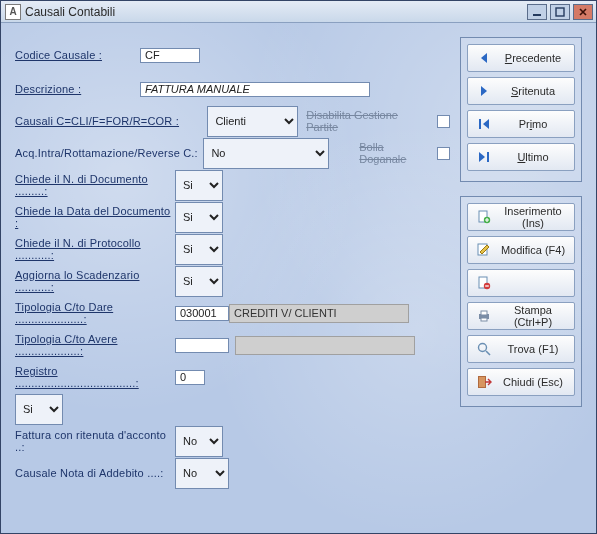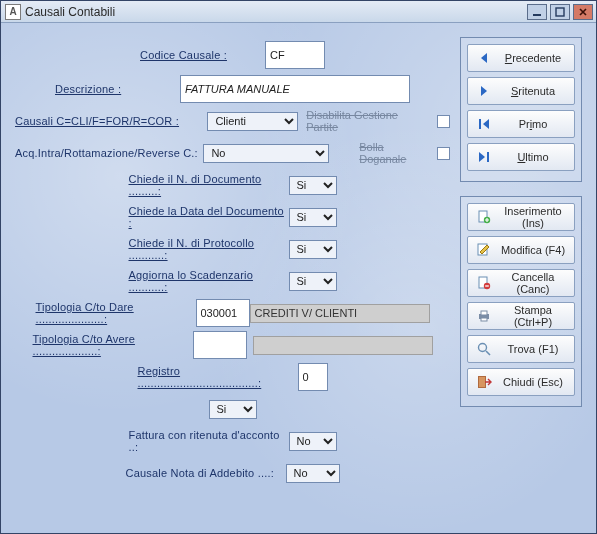--- a/index.html
+++ b/index.html
@@ -68,44 +68,43 @@
   }
 
   .form-area {
     flex: 1;
     position: relative;
   }
   .row {
     display: flex;
     align-items: center;
     height: 32px;
-    justify-content: center;
   }
   .row.tall { height: 36px; }
   .row .label {
     width: 160px;
     color: #1e356a;
     letter-spacing: .2px;
     cursor: pointer;
     text-decoration: underline;
   }
   .row .label.noul { text-decoration: none; cursor: default; }
   .row .label.w195 { width: 195px; }
   .row .label.w125 { width: 125px; }
 
   .field {
-    height: 28px;
+    height: 15px;
     background: #fff;
     border: 1px solid #738bb0;
     padding: 2px 4px;
     font-size: 11px;
     color: #222;
   }
   .combo {
-    height: 19px;
+    height: 31px;
     border: 1px solid #738bb0;
     background: #eef2f9;
     font-size: 11px;
     padding: 0 3px;
     color: #222;
   }
   .readout {
     height: 19px;
     background: #cfcfcf;
     border: 1px solid #a0a0a0;
@@ -333,21 +332,20 @@
           <span class="txt">Modifica (F4)</span>
         </div>
         <div class="sidebtn">
           <span class="ic">
               <svg viewBox="0 0 16 16">
                 <rect x="3" y="2" width="8" height="11" fill="#fff" stroke="#6a8fb3"></rect>
                 <circle cx="11" cy="11" r="3.2" fill="#d23c3c"></circle>
                 <path d="M9.2 11 h3.6" stroke="#fff" stroke-width="1.3"></path>
               </svg>
             </span>
-          <span class="txt">Cancella (Canc)</span>
         </div>
         <div class="sidebtn">
           <span class="ic">
               <svg viewBox="0 0 16 16">
                 <rect x="3" y="6" width="10" height="5" fill="#7b8da6"></rect>
                 <rect x="5" y="3" width="6" height="4" fill="#fff" stroke="#7b8da6"></rect>
                 <rect x="5" y="10" width="6" height="3" fill="#fff" stroke="#7b8da6"></rect>
               </svg>
             </span>
           <span class="txt">Stampa (Ctrl+P)</span>

